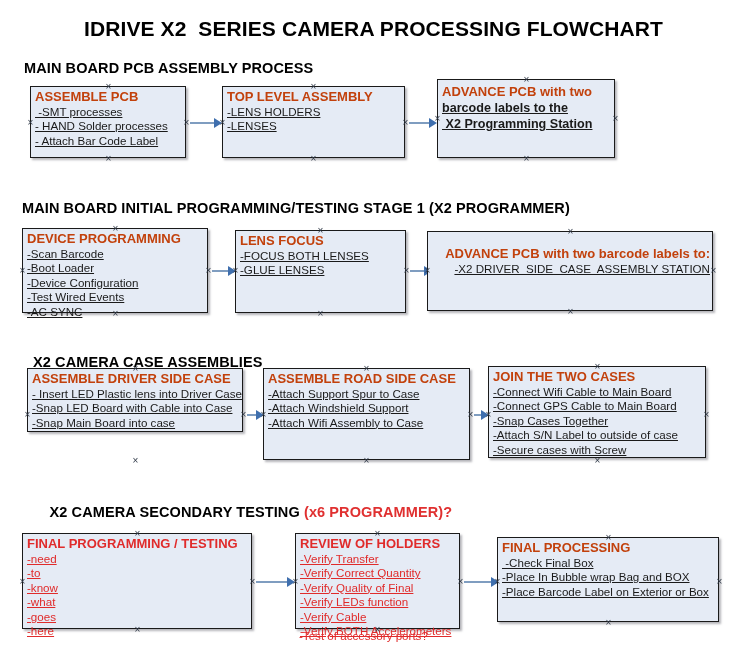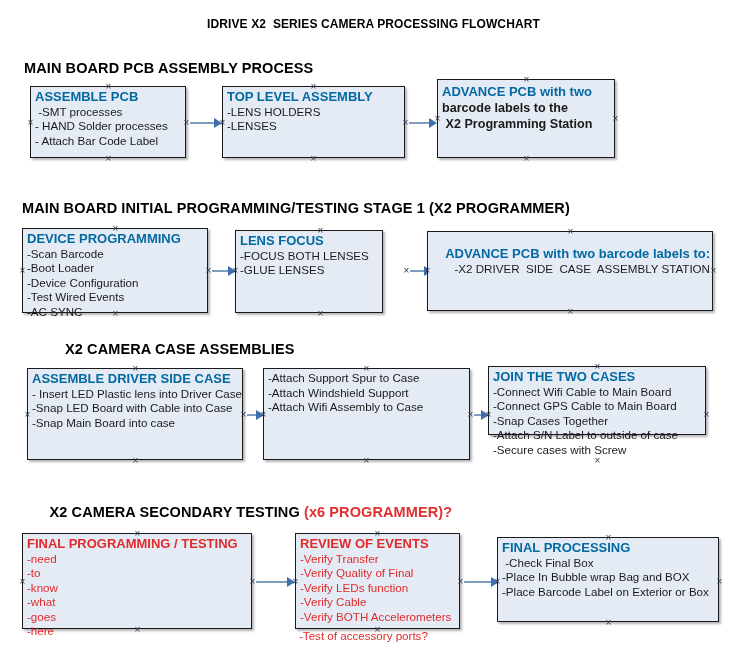--- a/index.html
+++ b/index.html
@@ -21,21 +21,21 @@
     width: 747px;
     height: 662px;
   }
 
   
   .doc-title {
     position: absolute;
     left: 0; top: 17px;
     width: 747px;
     text-align: center;
-    font-size: 12px;
+    font-size: 21px;
     font-weight: bold;
     color: #000000;
     letter-spacing: 0.1px;
     white-space: pre;
   }
   .section-title {
     position: absolute;
     font-size: 14.5px;
     font-weight: bold;
     color: #000000;
@@ -56,30 +56,31 @@
   }
   .node-inner {
     position: absolute;
     left: 4px;
     top: 2px;
     right: 2px;
   }
   .node-title {
     font-size: 13px;
     font-weight: bold;
-    color: #0369a1;
+    color: #c2410c;
     line-height: 15.5px;
     white-space: pre;
   }
   .node-line {
     font-size: 11.6px;
     font-weight: normal;
     color: #1a1a1a;
     line-height: 14.6px;
     white-space: pre;
+    text-decoration: underline;
   }
   
   .node.bold-body .node-line {
     font-weight: bold;
     font-size: 12.6px;
     line-height: 16.5px;
   }
   
   .node.red .node-title { color: #e02b2b; }
   .node.red .node-line  { color: #e02b2b; }
@@ -186,21 +187,21 @@
     </div>
   </div>
   <div class="handle" style="left:111px; top:224px;"></div>
   <div class="handle" style="left:111px; top:309px;"></div>
   <div class="handle" style="left:18px;  top:266px;"></div>
   <div class="handle" style="left:204px; top:266px;"></div>
 
   <div class="conn" style="left:212px; top:270px; width:18px;"></div>
   <div class="arrowhead" style="left:228px; top:266px;"></div>
 
-  <div class="node" style="left:235px; top:230px; width:148px; height:83px;padding-left:40px;">
+  <div class="node" style="left:235px; top:230px; width:171px; height:83px;padding-left:40px;">
     <div class="node-inner">
       <div class="node-title">LENS FOCUS</div>
       <div class="node-line">-FOCUS BOTH LENSES</div>
       <div class="node-line">-GLUE LENSES</div>
     </div>
   </div>
   <div class="handle" style="left:316px; top:226px;"></div>
   <div class="handle" style="left:316px; top:309px;"></div>
   <div class="handle" style="left:231px; top:266px;"></div>
   <div class="handle" style="left:402px; top:266px;"></div>
@@ -212,54 +213,55 @@
     <div class="node-inner" style="top:14px;text-align:right;">
       <div class="node-title">ADVANCE PCB with two barcode labels to:</div>
       <div class="node-line">-X2 DRIVER  SIDE  CASE  ASSEMBLY STATION</div>
     </div>
   </div>
   <div class="handle" style="left:566px; top:227px;"></div>
   <div class="handle" style="left:566px; top:307px;"></div>
   <div class="handle" style="left:423px; top:266px;"></div>
   <div class="handle" style="left:709px; top:266px;"></div>
 
-  <div class="section-title" style="left:33px; top:341px;margin-left:32px;">X2 CAMERA CASE ASSEMBLIES</div>
-
-  <div class="node" style="left:27px; top:368px; width:216px; height:92px;">
+  <div class="section-title" style="left:33px; top:354px;">X2 CAMERA CASE ASSEMBLIES</div>
+
+  <div class="node" style="left:27px; top:368px; width:216px; height:64px;">
     <div class="node-inner">
       <div class="node-title">ASSEMBLE DRIVER SIDE CASE</div>
       <div class="node-line">- Insert LED Plastic lens into Driver Case</div>
       <div class="node-line">-Snap LED Board with Cable into Case</div>
       <div class="node-line">-Snap Main Board into case</div>
     </div>
   </div>
   <div class="handle" style="left:131px; top:364px;"></div>
   <div class="handle" style="left:131px; top:456px;"></div>
   <div class="handle" style="left:23px;  top:410px;"></div>
   <div class="handle" style="left:239px; top:410px;"></div>
 
   <div class="conn" style="left:247px; top:414px; width:12px;"></div>
   <div class="arrowhead" style="left:256px; top:410px;"></div>
 
   <div class="node" style="left:263px; top:368px; width:207px; height:92px;">
     <div class="node-inner">
+      <div class="node-title">ASSEMBLE ROAD SIDE CASE</div>
       <div class="node-line">-Attach Support Spur to Case</div>
       <div class="node-line">-Attach Windshield Support</div>
       <div class="node-line">-Attach Wifi Assembly to Case</div>
     </div>
   </div>
   <div class="handle" style="left:362px; top:364px;"></div>
   <div class="handle" style="left:362px; top:456px;"></div>
   <div class="handle" style="left:259px; top:410px;"></div>
   <div class="handle" style="left:466px; top:410px;"></div>
 
   <div class="conn" style="left:474px; top:414px; width:10px;"></div>
   <div class="arrowhead" style="left:481px; top:410px;"></div>
 
-  <div class="node" style="left:488px; top:366px; width:218px; height:69px;padding-left:46px;">
+  <div class="node" style="left:488px; top:366px; width:218px; height:92px;padding-left:46px;">
     <div class="node-inner">
       <div class="node-title">JOIN THE TWO CASES</div>
       <div class="node-line">-Connect Wifi Cable to Main Board</div>
       <div class="node-line">-Connect GPS Cable to Main Board</div>
       <div class="node-line">-Snap Cases Together</div>
       <div class="node-line">-Attach S/N Label to outside of case</div>
       <div class="node-line">-Secure cases with Screw</div>
     </div>
   </div>
   <div class="handle" style="left:593px; top:362px;"></div>
@@ -285,22 +287,23 @@
   <div class="handle" style="left:133px; top:529px;"></div>
   <div class="handle" style="left:133px; top:625px;"></div>
   <div class="handle" style="left:18px;  top:577px;"></div>
   <div class="handle" style="left:248px; top:577px;"></div>
 
   <div class="conn" style="left:256px; top:581px; width:34px;"></div>
   <div class="arrowhead" style="left:287px; top:577px;"></div>
 
   <div class="node red" style="left:295px; top:533px; width:165px; height:96px;">
     <div class="node-inner">
-      <div class="node-title">REVIEW OF EVENTS</div>
+      <div class="node-title">REVIEW OF HOLDERS</div>
       <div class="node-line">-Verify Transfer</div>
+      <div class="node-line">-Verify Correct Quantity</div>
       <div class="node-line">-Verify Quality of Final</div>
       <div class="node-line">-Verify LEDs function</div>
       <div class="node-line">-Verify Cable</div>
       <div class="node-line">-Verify BOTH Accelerometers</div>
     </div>
   </div>
   <div class="overflow-line" style="left:299px; top:629px;">-Test of accessory ports?</div>
   <div class="handle" style="left:373px; top:529px;"></div>
   <div class="handle" style="left:373px; top:625px;"></div>
   <div class="handle" style="left:291px; top:577px;"></div>

